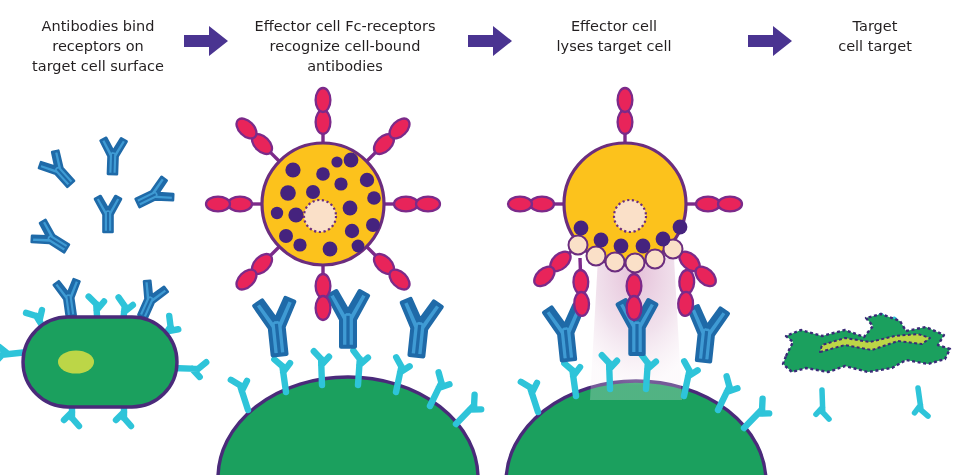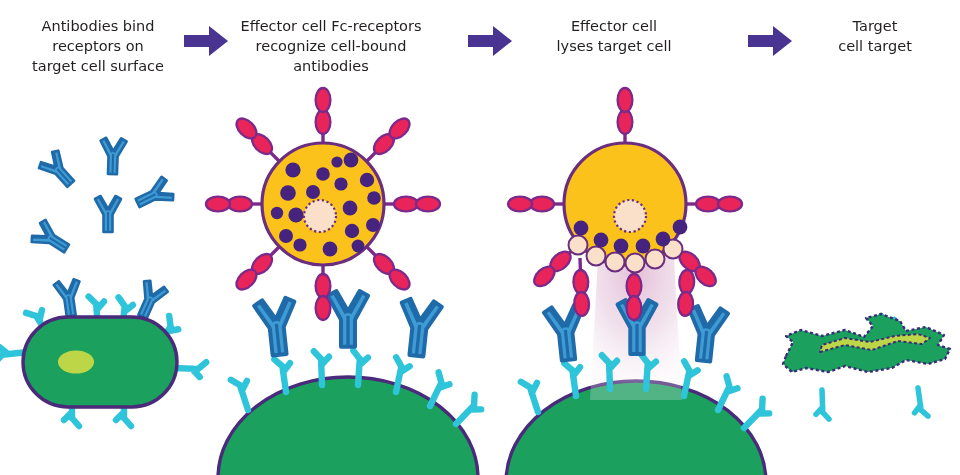--- a/index.html
+++ b/index.html
@@ -22,21 +22,21 @@
   .panel-caption {
     position: absolute;
     text-align: center;
     font-family: "DejaVu Sans", sans-serif;
     font-size: 14.5px;
     line-height: 1.38;
     color: #231f20;
     white-space: pre-line;
   }
   #cap-1 { left: 8px;   top: 16px; width: 180px; }
-  #cap-2 { left: 223px; top: 16px; width: 216px; }
+  #cap-2 { left: 237px; top: 16px; width: 216px; }
   #cap-3 { left: 524px; top: 16px; width: 180px; }
   #cap-4 { left: 800px; top: 16px; width: 150px; }
   .step-arrow {
     position: absolute;
     width: 44px;
     height: 34px;
   }
   #arrow-1 { left: 184px; top: 24px; }
   #arrow-2 { left: 468px; top: 24px; }
   #arrow-3 { left: 748px; top: 24px; }

